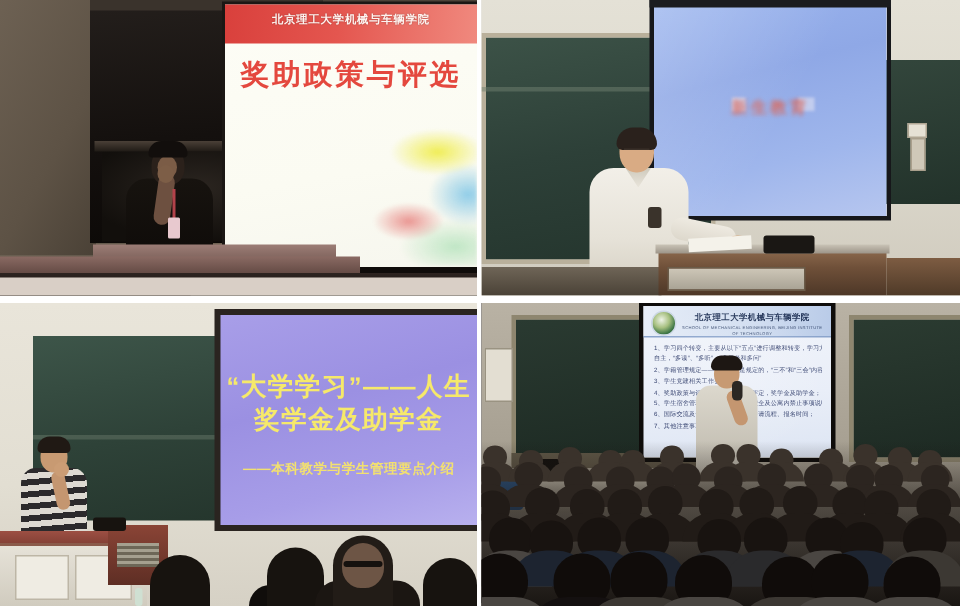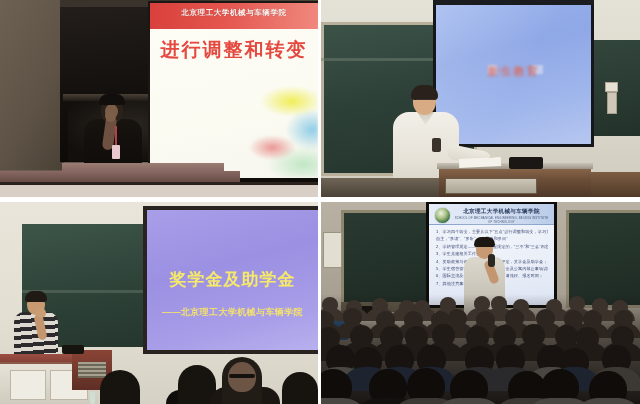--- a/index.html
+++ b/index.html
@@ -216,21 +216,21 @@
     <div class="tl-topbeam"></div>
     <div class="tl-darkL"></div>
     <div class="tl-cabinet"></div>
     <div class="tl-cabShelfTop"></div>
     <div class="tl-cabInner"></div>
     <div class="tl-cabShelfMid"></div>
 
     <div class="tl-screen">
       <div class="tl-banner"></div>
       <div class="tl-bannerText">北京理工大学机械与车辆学院</div>
-      <div class="tl-title">进行调整和转变</div>
+      <div class="tl-title">奖助政策与评选</div>
       <div class="tl-art"></div>
     </div>
     <div class="tl-screenBottom"></div>
 
     <div class="tl-body"></div>
     <div class="tl-head"></div>
     <div class="tl-face"></div>
     <div class="tl-cap"></div>
     <div class="tl-arm"></div>
     <div class="tl-hand"></div>
@@ -277,22 +277,23 @@
     <div class="tr-podiumPanel"></div>
     <div class="tr-deskRight"></div>
   </div>
 
   <div class="photo p-bl">
     <div class="bl-wall"></div>
     <div class="bl-board"></div>
     <div class="bl-boardline"></div>
 
     <div class="bl-screen">
+      <div class="bl-t1">“大学学习”——人生</div>
       <div class="bl-t2">奖学金及助学金</div>
-      <div class="bl-t3">——北京理工大学机械与车辆学院</div>
+      <div class="bl-t3">——本科教学与学生管理要点介绍</div>
     </div>
 
     <div class="bl-body"></div>
     <div class="bl-head"></div>
     <div class="bl-hair"></div>
     <div class="bl-arm"></div>
     <div class="bl-hand"></div>
 
     <div class="bl-desk"></div>
     <div class="bl-deskBody"></div>

